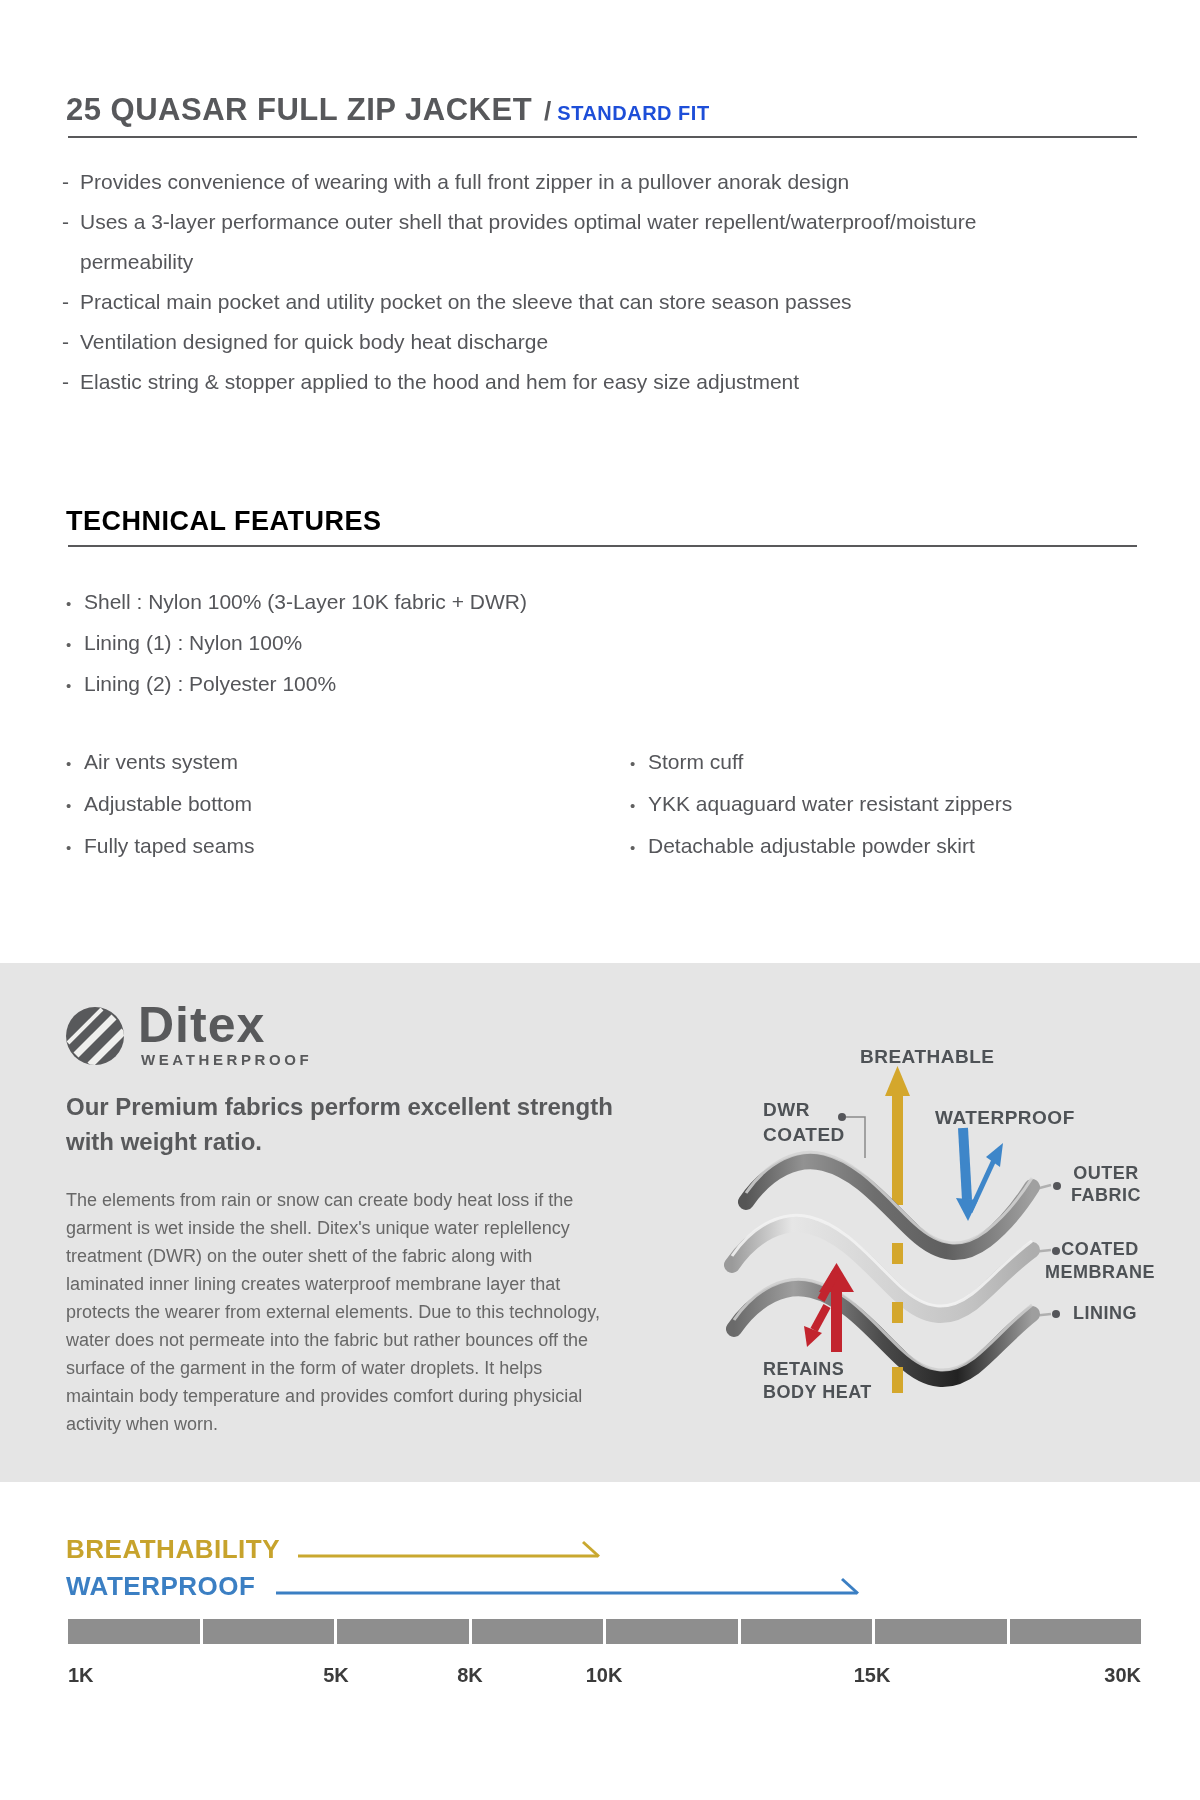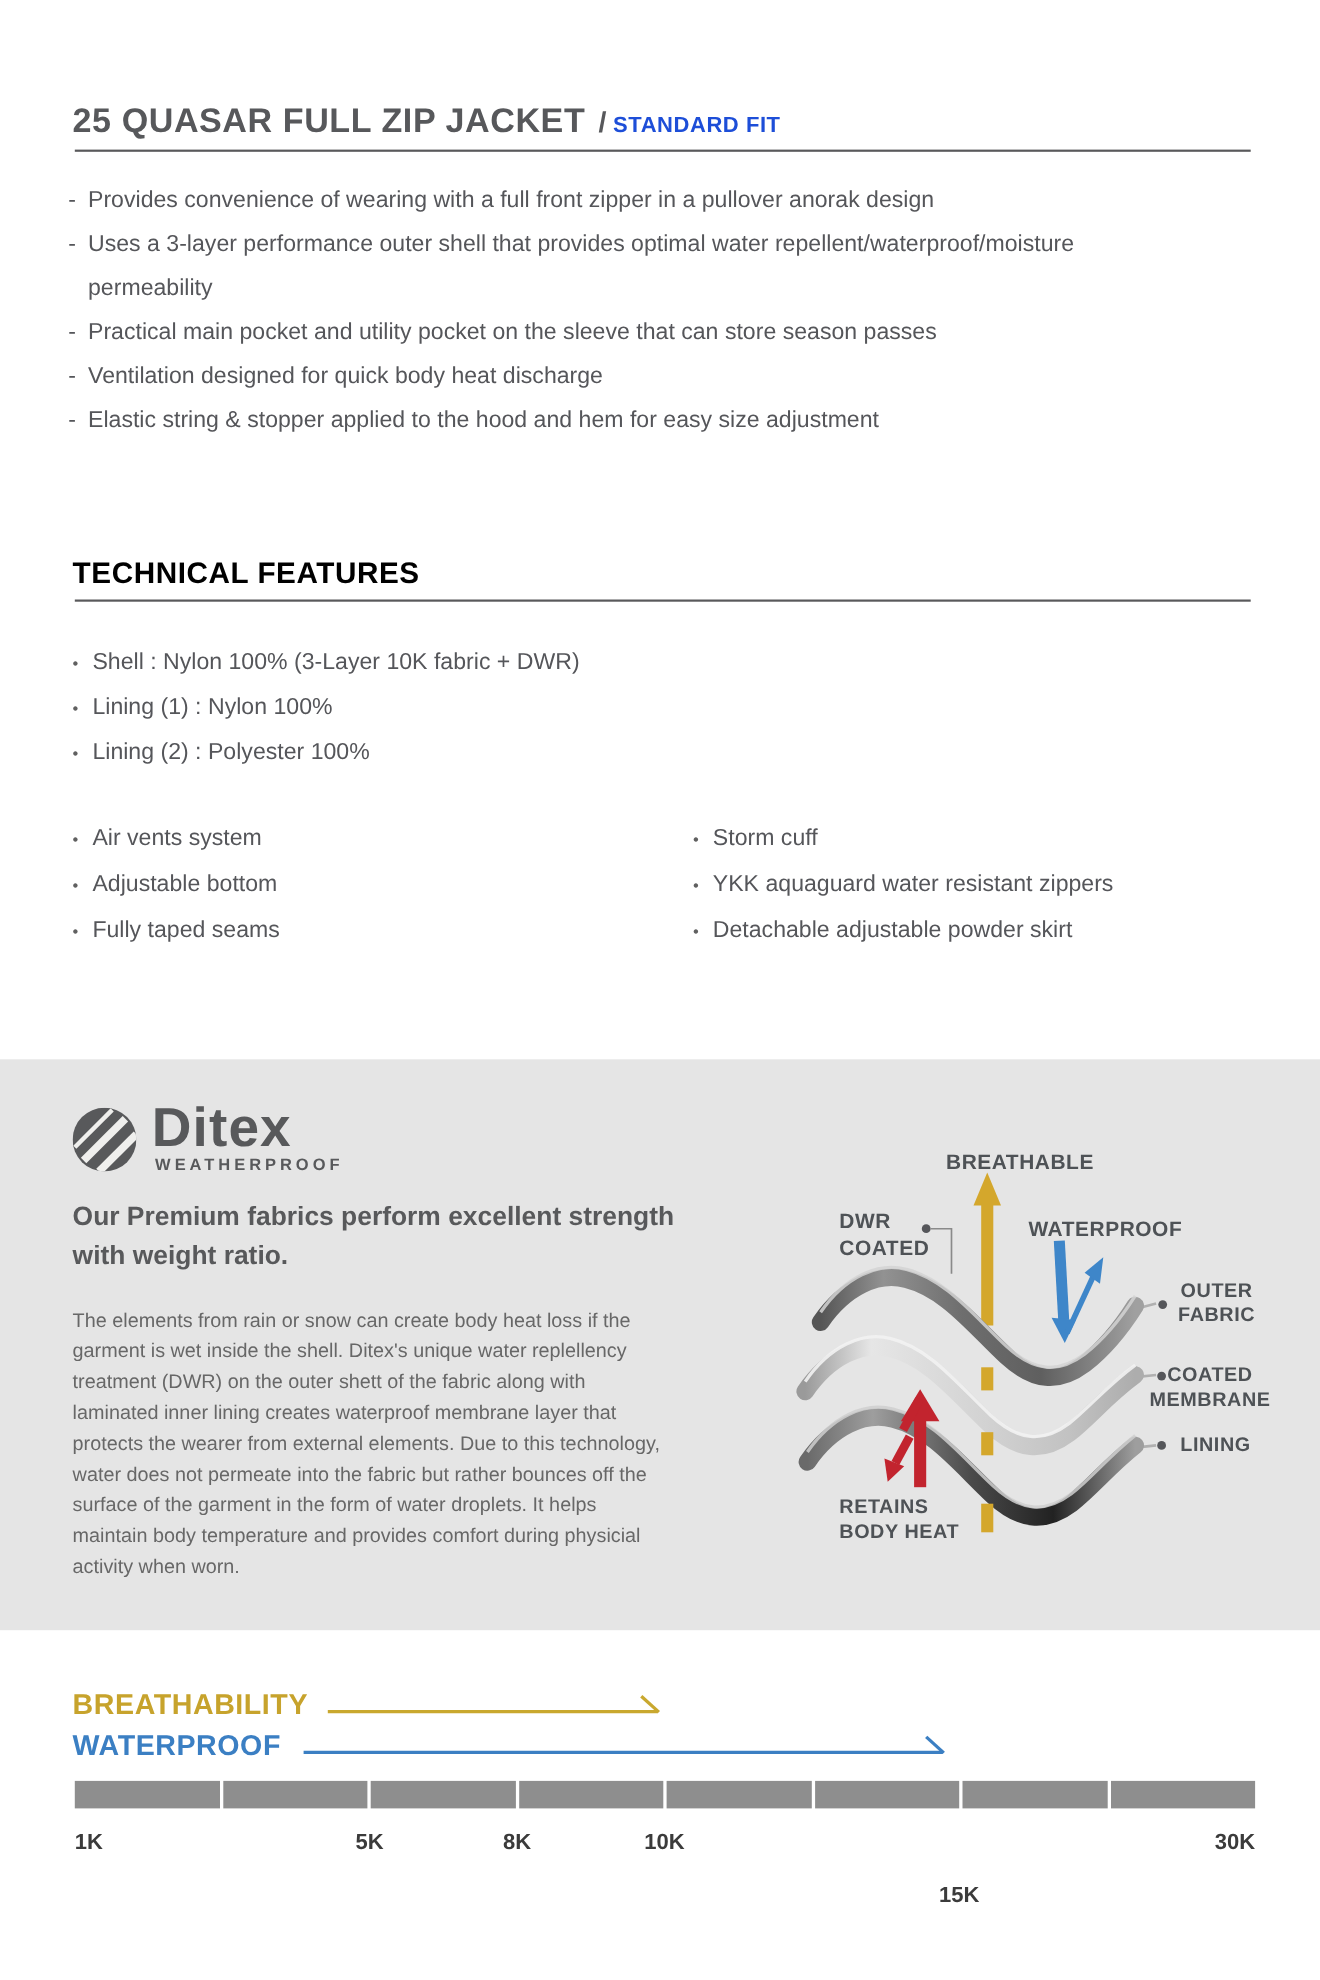--- a/index.html
+++ b/index.html
@@ -42,21 +42,21 @@
   .scale-word.breath{top:1534px;color:#C7A32C;}
   .scale-word.water{top:1571px;color:#3B7FC3;}
   .scale-lines{position:absolute;left:0;top:1530px;}
   .bar{position:absolute;left:68px;top:1619px;width:1073px;height:25px;display:flex;gap:3px;}
   .bar .seg{flex:1;background:#8E8E8E;}
   .tick{position:absolute;top:1664px;font-size:20px;font-weight:700;color:#3B3B3B;text-align:center;}
   .tick.t0{left:68px;}
   .tick.t1{left:336px;transform:translateX(-50%);}
   .tick.t2{left:470px;transform:translateX(-50%);}
   .tick.t3{left:604px;transform:translateX(-50%);}
-  .tick.t4{left:872px;transform:translateX(-50%);margin-top:48px;}
+  .tick.t4{left:872px;transform:translateX(-50%);}
   .tick.t5{left:1141px;transform:translateX(-100%);}
   
   .dg-label{font-family:"Liberation Sans",sans-serif;font-size:19px;font-weight:600;fill:#4E5256;letter-spacing:.5px;}
   .dg-label-sm{font-family:"Liberation Sans",sans-serif;font-size:18px;font-weight:600;fill:#4E5256;letter-spacing:.5px;}
 </style>
 </head>
 <body>
 
 <div class="page">
 

